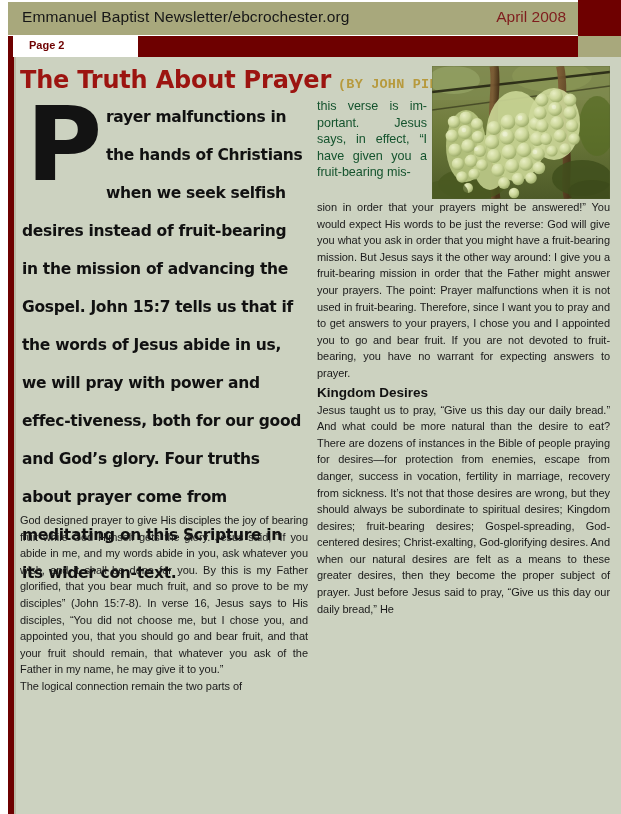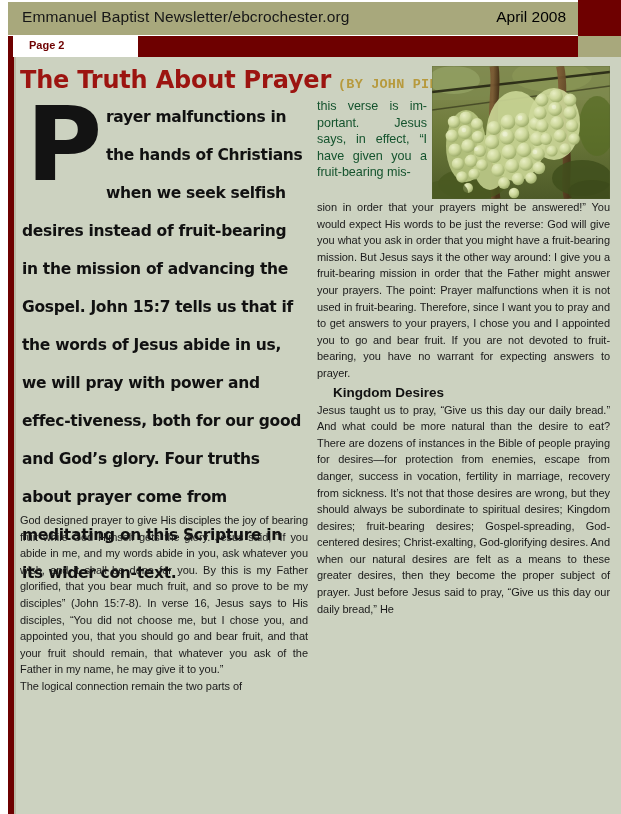--- a/index.html
+++ b/index.html
@@ -10,21 +10,21 @@
     overflow:hidden;
   }
   .page{position:relative;width:621px;height:814px;background:#ffffff;}
 
   
   .hdr-row{position:absolute;left:0;top:0;width:621px;height:36px;background:#ffffff;}
   .hdr-band{position:absolute;left:8px;top:2px;width:570px;height:33px;
     background:#a8a87c;}
   .hdr-title{position:absolute;left:14px;top:6px;font-size:15.5px;color:#171717;
     letter-spacing:0.1px;white-space:nowrap;}
-  .hdr-date{position:absolute;right:12px;top:6px;font-size:15.5px;color:#000000;white-space:nowrap;}
+  .hdr-date{position:absolute;right:12px;top:6px;font-size:15.5px;color:#7f1d1d;white-space:nowrap;}
   .hdr-redblock{position:absolute;left:578px;top:0px;width:43px;height:38px;background:#6e0000;}
 
   
   .p2-row{position:absolute;left:0;top:36px;width:621px;height:21px;background:#ffffff;}
   .p2-white{position:absolute;left:8px;top:0px;width:130px;height:27px;background:#ffffff;
     border-left:5px solid #6e0000;box-sizing:border-box;}
   .p2-label{position:absolute;left:16px;top:3px;font-size:11px;font-weight:bold;color:#6e0000;}
   .p2-red{position:absolute;left:138px;top:0px;width:440px;height:21px;background:#6e0000;}
   .p2-olive{position:absolute;left:578px;top:0px;width:43px;height:21px;background:#a8a87c;}
 
@@ -53,21 +53,21 @@
     letter-spacing:-0.3px;}
   .dropcap{float:left;font-size:104px;line-height:84px;font-weight:bold;
     color:#131313;margin:4px 4px 0 4px;font-family:"DejaVu Sans", sans-serif;}
 
   
   .col-left{position:absolute;left:20px;top:512px;width:288px;}
   .col-right{position:absolute;left:317px;top:98px;width:293px;}
   .col-right-top{position:absolute;left:317px;top:98px;width:110px;}
 
   .sec-head{font-size:13.5px;font-weight:bold;color:#111111;
-    margin:0 0 1px 16px;line-height:17px;}
+    margin:0 0 1px 0;line-height:17px;}
   .ptext{font-size:11px;color:#1a1a1a;line-height:16.6px;text-align:justify;
     margin:0;letter-spacing:-0.05px;}
   .ptext-narrow{font-size:12.6px;color:#14532d;line-height:16.6px;text-align:justify;
     margin:0;letter-spacing:-0.05px;}
   .gap{height:2px;}
 </style>
 </head>
 <body>
 
 <div class="page">

